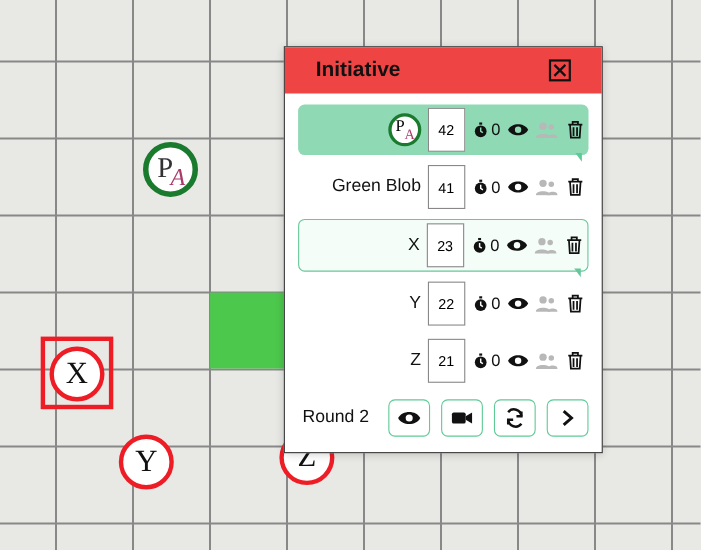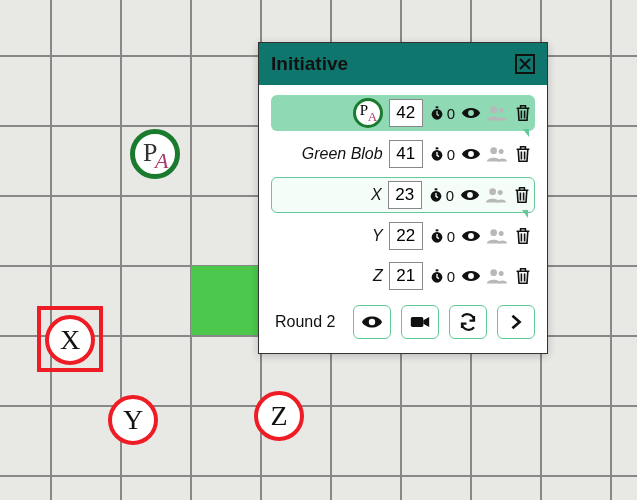--- a/index.html
+++ b/index.html
@@ -63,22 +63,22 @@
   .panel {
     position: absolute;
     left: 258px;
     top: 42px;
     width: 290px;
     background: #fff;
     border: 1px solid #333;
     box-shadow: 0 2px 8px rgba(0,0,0,0.2);
   }
   .panel-header {
-    background: #0f766e;
-    padding: 10px 12px;
+    background: #ef4444;
+    padding: 10px 28px;
     display: flex;
     align-items: center;
     justify-content: space-between;
   }
   .panel-header .title {
     font-weight: bold;
     font-size: 19px;
     color: #111;
   }
   .panel-close {
@@ -121,38 +121,37 @@
     bottom: -6px;
     width: 0; height: 0;
     border-left: 6px solid transparent;
     border-top: 8px solid #66c79a;
   }
   .row-wrap.active .bubble-tail { border-top-color: #5eca95; }
   .row-name {
     font-size: 16px;
     color: #111;
     white-space: nowrap;
-    font-style: italic;
   }
   .mini-token {
     width: 30px; height: 30px;
     border-radius: 50%;
     border: 3px solid #1a7a2e;
     background: #fff;
     position: relative;
     flex-shrink: 0;
   }
   .mini-token .p { position:absolute; left:4px; top:1px; font-size:15px; font-family: Georgia, serif;}
   .mini-token .a { position:absolute; left:12px; top:8px; font-size:13px; font-family: Georgia, serif; color:#a93a6a;}
   .init-input {
     width: 34px;
-    height: 28px;
+    height: 40px;
     border: 1px solid #888;
     text-align: center;
-    font-size: 17px;
+    font-size: 13px;
     padding: 0;
     background: #fff;
   }
   .icon-btn {
     display: inline-flex;
     align-items: center;
     justify-content: center;
     width: 20px;
     height: 20px;
     color: #111;

